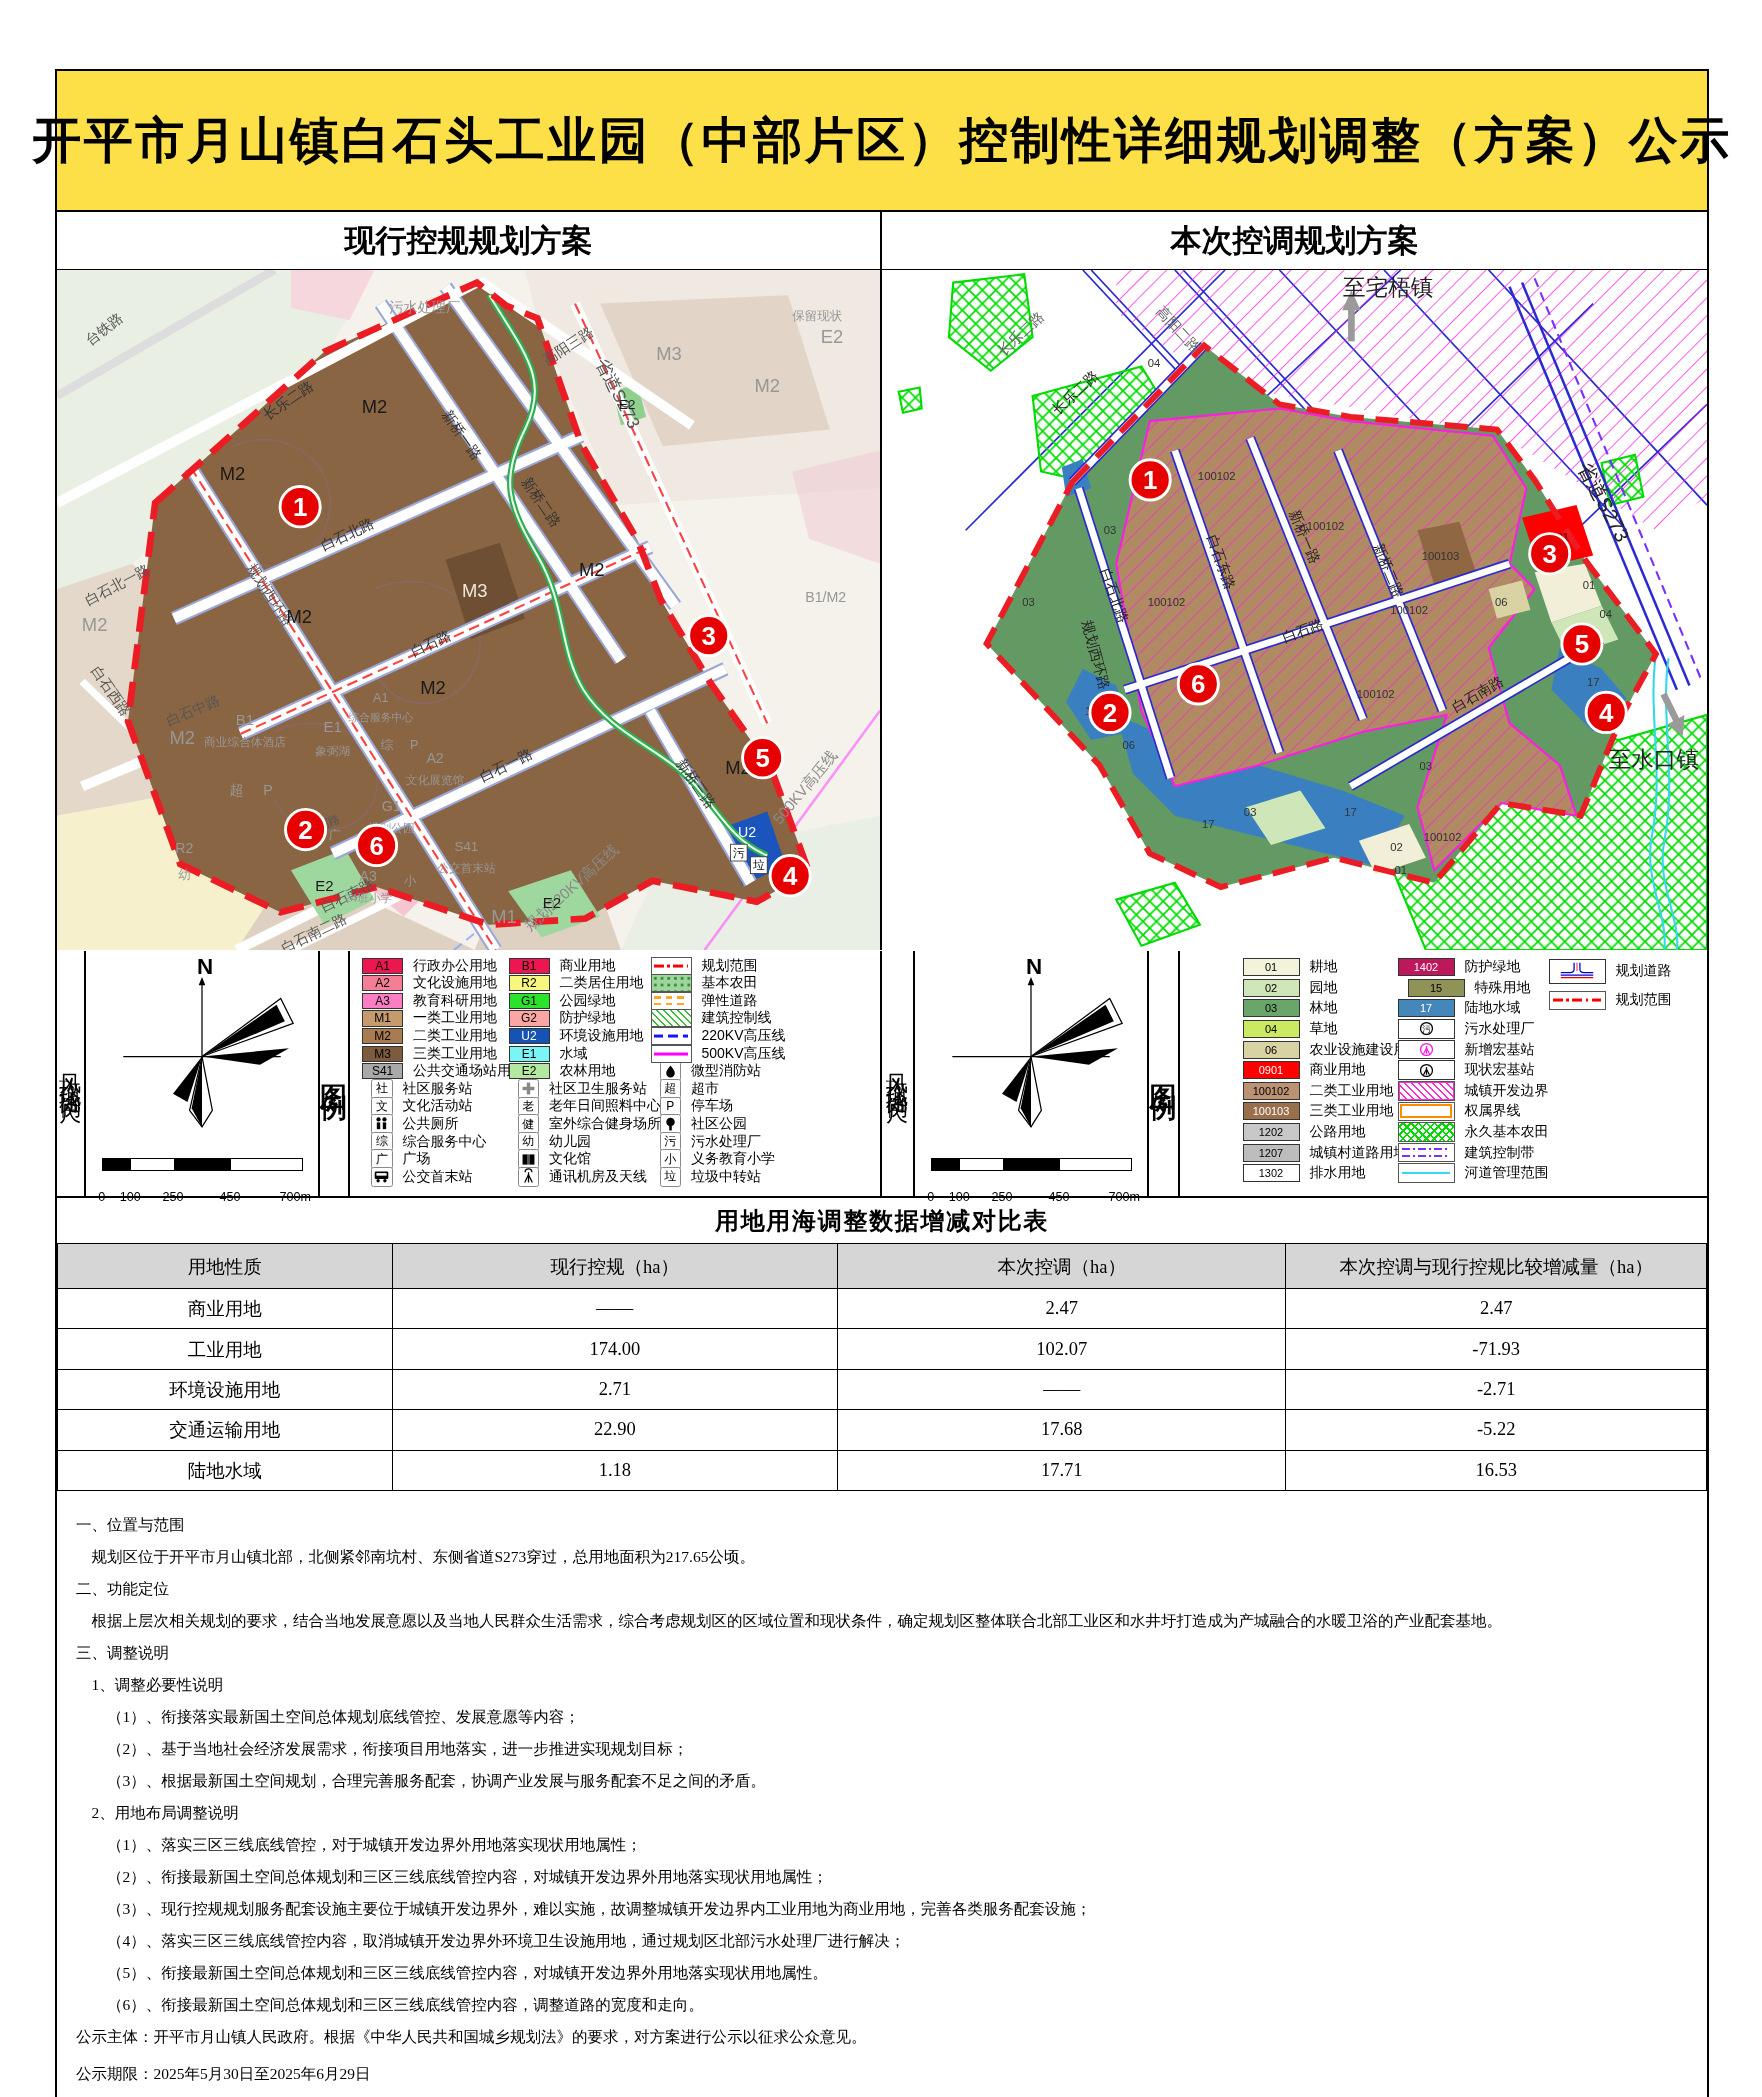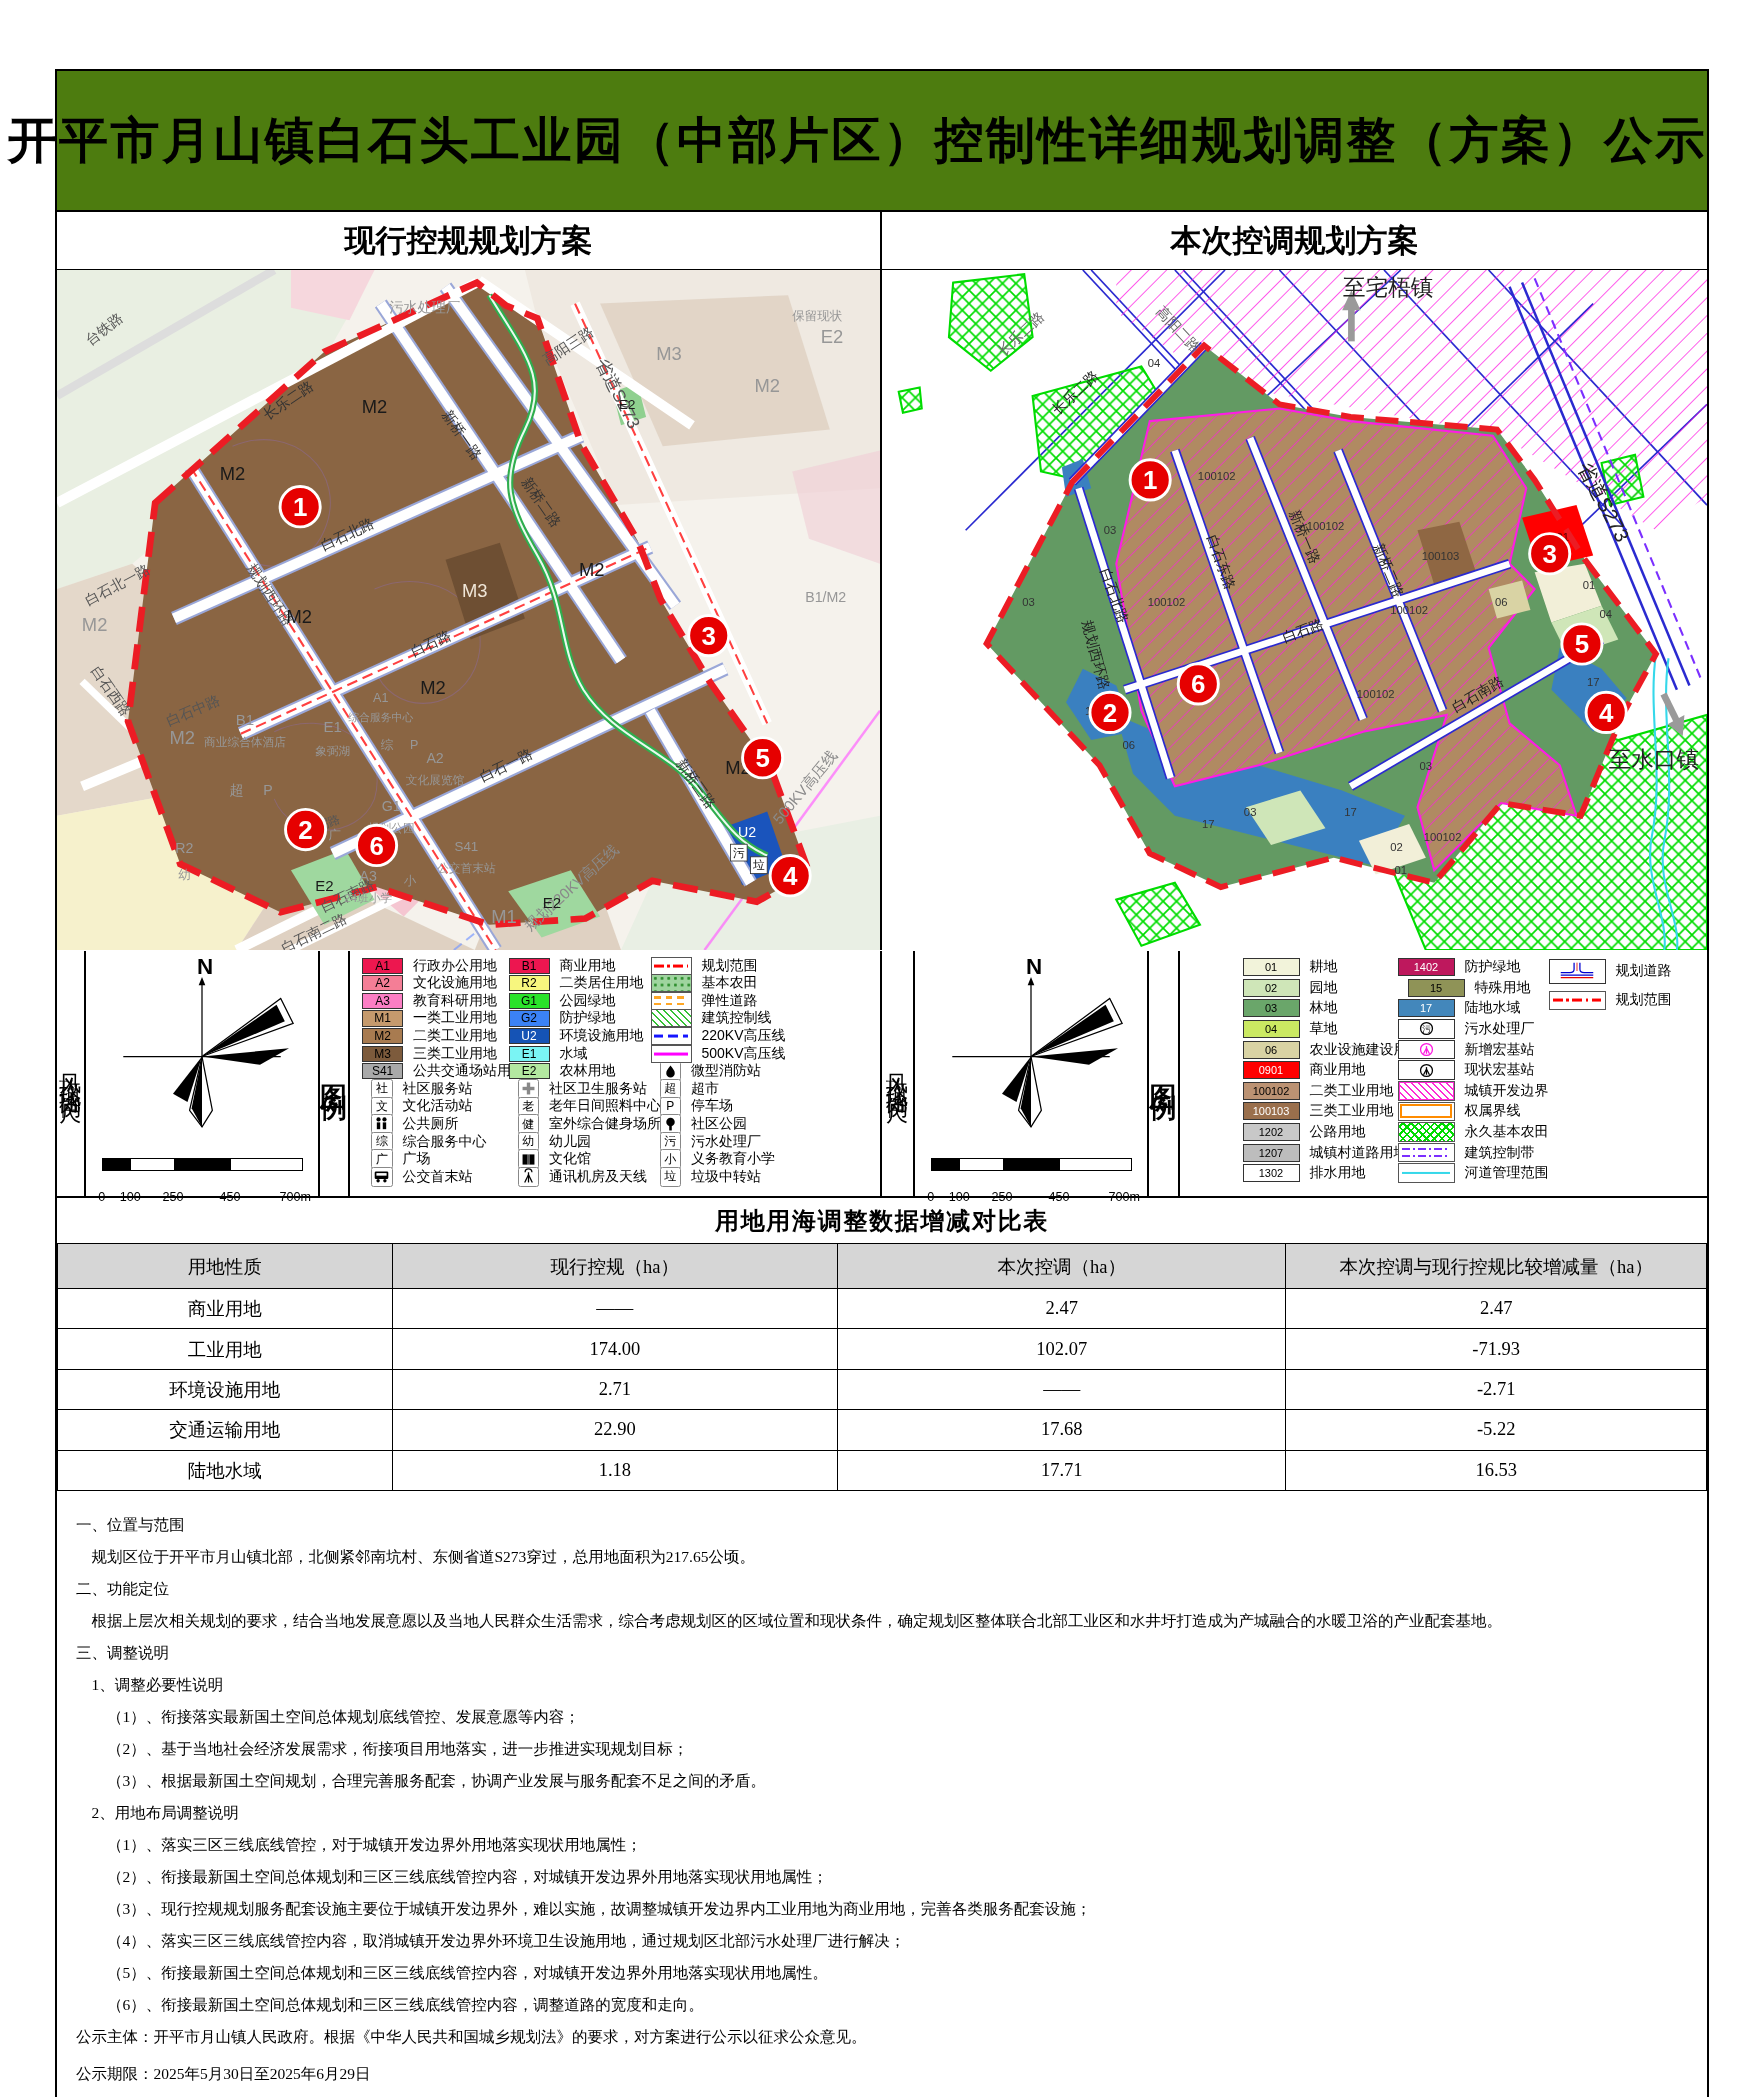--- a/index.html
+++ b/index.html
@@ -69,21 +69,21 @@
   .ind1{padding-left:15.5px;font-family:Liberation Serif, serif;}
   .ind2{padding-left:31px;}
   .gap{margin-bottom:20px !important;}
   .mapcell text{font-family:"Liberation Sans",sans-serif;}
 </style>
 </head>
 <body>
 
 <div id="page">
 
-  <div class="band" id="titlebar" style="background: #4d7c0f; justify-content: flex-end;">
+  <div class="band" id="titlebar" style="background: #fde047;">
     <span class="t">开平市月山镇白石头工业园（中部片区）控制性详细规划调整（方案）公示</span>
   </div>
 
   <div class="band" id="ptitles">
     <div class="pt l">现行控规规划方案</div>
     <div class="pt">本次控调规划方案</div>
   </div>
 
   <div class="band" id="maps">
     <div class="mapcell l">
@@ -548,21 +548,21 @@
               </span>
               <span class="lb">二类居住用地</span>
             </div>
           <div class="li">
               <span class="sw" style="background: rgb(42, 227, 42);">
                 <span>G1</span>
               </span>
               <span class="lb">公园绿地</span>
             </div>
           <div class="li">
-              <span class="sw" style="background: #3b82f6;">
+              <span class="sw" style="background: #fca5a5;">
                 <span>G2</span>
               </span>
               <span class="lb">防护绿地</span>
             </div>
           <div class="li">
               <span class="sw" style="color: rgb(255, 255, 255); background: rgb(21, 83, 181);">
                 <span>U2</span>
               </span>
               <span class="lb">环境设施用地</span>
             </div>

